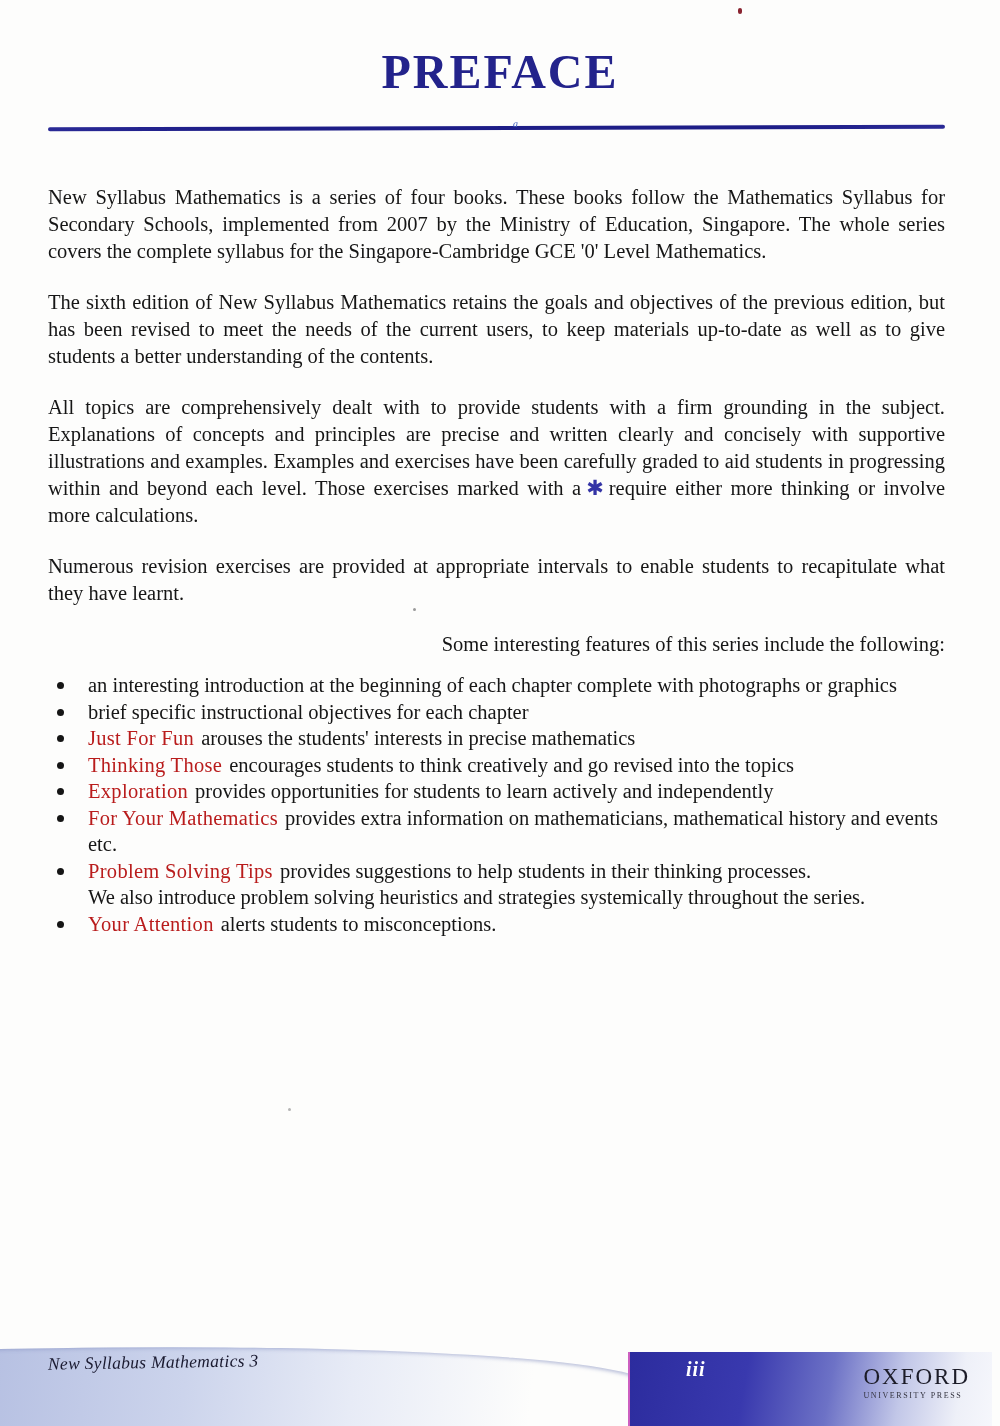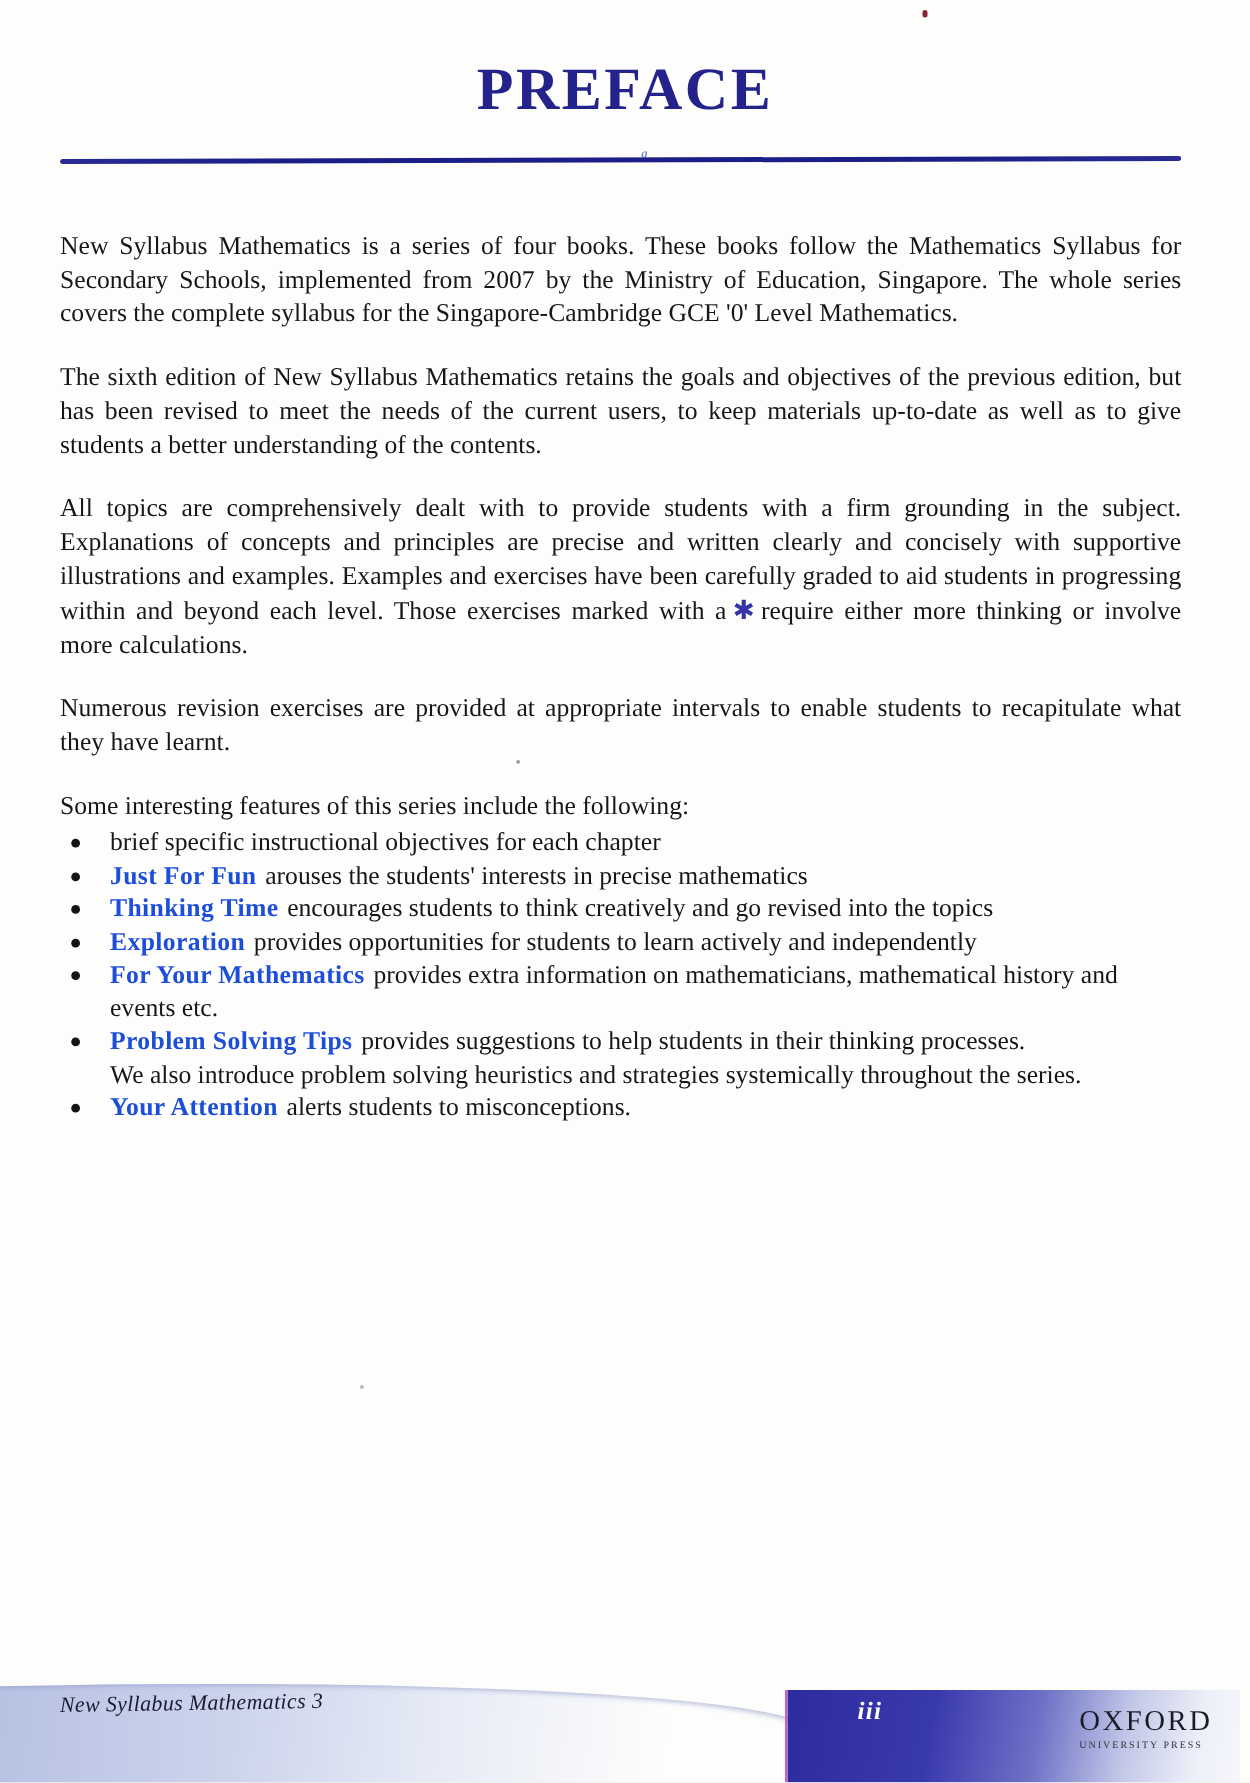--- a/index.html
+++ b/index.html
@@ -27,33 +27,33 @@
   .rule-glyph{
     position:absolute;left:465px;top:-8px;
     font-size:10px;color:#3d5bbb;font-style:italic;
   }
   
   .content{
     position:absolute;top:184px;left:48px;width:897px;
     font-size:20.5px;line-height:27px;
   }
   .content p{margin:0 0 24px;text-align:justify;}
-  .content p.intro{margin-bottom:2px;text-align:left;}
+  .content p.intro{margin-bottom:14px;text-align:right;}
   .star{color:#3434a6;font-size:21px;margin:0 5px;}
   
   ul.features{list-style:none;margin:0;padding:0;}
   ul.features li{
     position:relative;padding-left:40px;margin:0;
     line-height:26.5px;
   }
   ul.features li::before{
     content:"";position:absolute;left:9px;top:10px;
     width:7px;height:7px;border-radius:50%;background:#151515;
   }
-  .fname{color:#1d4ed8;font-weight:bold;letter-spacing:0.3px;}
+  .fname{color:#b91c1c;font-weight:normal;letter-spacing:0.3px;}
   .fname:not(:empty){margin-right:7px;}
   .cont{display:block;}
   
   .speck-red{position:absolute;left:738px;top:8px;width:4px;height:6px;background:#8a2430;border-radius:2px;}
   .dot1{position:absolute;left:413px;top:608px;width:3px;height:3px;background:#9a9a9a;border-radius:50%;}
   .dot2{position:absolute;left:288px;top:1108px;width:3px;height:3px;background:#b5b5b5;border-radius:50%;}
   
   .footer-left{
     position:absolute;left:-12px;bottom:-6px;width:660px;height:88px;
     background:linear-gradient(97deg,#b6c0e2 0%,#ccd4ec 30%,#e7ebf6 55%,rgba(253,253,252,0) 82%);
@@ -98,23 +98,24 @@
 
     <p>The sixth edition of New Syllabus Mathematics retains the goals and objectives of the previous edition, but has been revised to meet the needs of the current users, to keep materials up-to-date as well as to give students a better understanding of the contents.</p>
 
     <p><span>All topics are comprehensively dealt with to provide students with a firm grounding in the subject. Explanations of concepts and principles are precise and written clearly and concisely with supportive illustrations and examples. Examples and exercises have been carefully graded to aid students in progressing within and beyond each level. Those exercises marked with a</span><span class="star">✱</span><span>require either more thinking or involve more calculations.</span></p>
 
     <p>Numerous revision exercises are provided at appropriate intervals to enable students to recapitulate what they have learnt.</p>
 
     <p class="intro">Some interesting features of this series include the following:</p>
 
     <ul class="features">
+      <li><span class="fname"></span><span>an interesting introduction at the beginning of each chapter complete with photographs or graphics</span></li>
       <li><span class="fname"></span><span>brief specific instructional objectives for each chapter</span></li>
       <li><span class="fname">Just For Fun</span><span>arouses the students' interests in precise mathematics</span></li>
-      <li><span class="fname">Thinking Time</span><span>encourages students to think creatively and go revised into the topics</span></li>
+      <li><span class="fname">Thinking Those</span><span>encourages students to think creatively and go revised into the topics</span></li>
       <li><span class="fname">Exploration</span><span>provides opportunities for students to learn actively and independently</span></li>
       <li><span class="fname">For Your Mathematics</span><span>provides extra information on mathematicians, mathematical history and events etc.</span></li>
       <li><span class="fname">Problem Solving Tips</span><span>provides suggestions to help students in their thinking processes.</span><span class="cont">We also introduce problem solving heuristics and strategies systemically throughout the series.</span></li>
       <li><span class="fname">Your Attention</span><span>alerts students to misconceptions.</span></li>
     </ul>
   </div>
 
   <div class="dot1"></div>
   <div class="dot2"></div>
 

